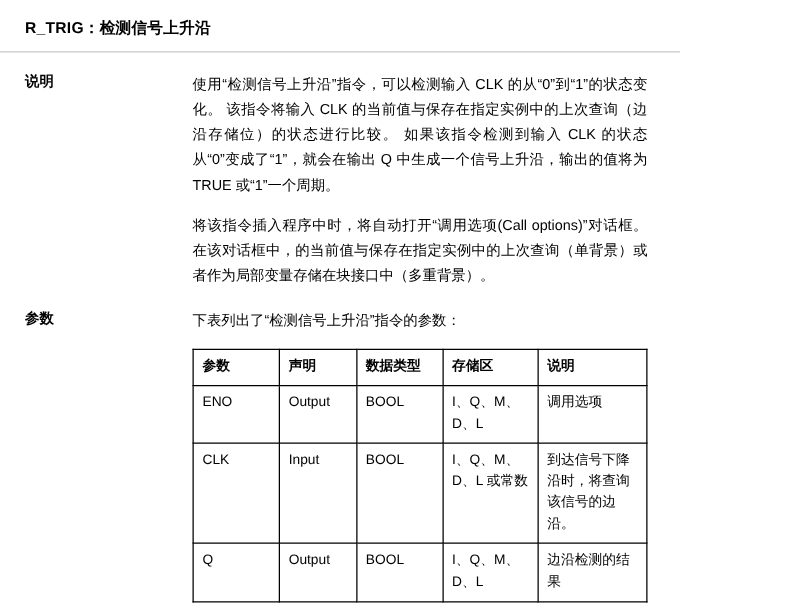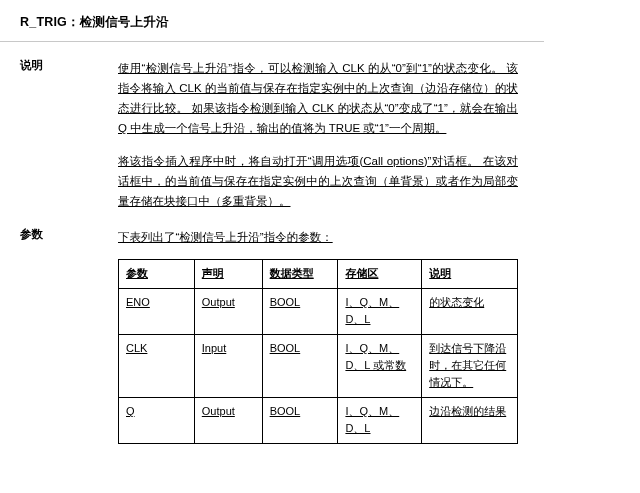--- a/index.html
+++ b/index.html
@@ -28,35 +28,35 @@
   }
   .rule {
     margin: 10px 0 0 0;
     border: none;
     border-top: 1px solid #c8c8c8;
     height: 0;
   }
   .section {
     position: relative;
     margin-top: 16px;
+    padding-left: 36px;
   }
   .section-head {
     position: absolute;
     left: 20px;
     top: 0;
     font-size: 11.5px;
     font-weight: bold;
   }
   .section-body {
     margin-left: 118px;
     margin-right: 26px;
     font-size: 11.5px;
     line-height: 1.75;
     text-align: justify;
-    text-decoration: underline;
   }
   .section-body p {
     margin: 0 0 12px 0;
   }
   .section-body p:last-child {
     margin-bottom: 0;
   }
   .params-intro {
     margin: 0 0 14px 0;
   }
@@ -121,28 +121,28 @@
             <th>存储区</th>
             <th>说明</th>
           </tr>
         </thead>
         <tbody>
           <tr>
             <td>ENO</td>
             <td>Output</td>
             <td>BOOL</td>
             <td>I、Q、M、D、L</td>
-            <td>的状态变化</td>
+            <td>调用选项</td>
           </tr>
           <tr>
             <td>CLK</td>
             <td>Input</td>
             <td>BOOL</td>
             <td>I、Q、M、D、L 或常数</td>
-            <td>到达信号下降沿时，在其它任何情况下。</td>
+            <td>到达信号下降沿时，将查询该信号的边沿。</td>
           </tr>
           <tr>
             <td>Q</td>
             <td>Output</td>
             <td>BOOL</td>
             <td>I、Q、M、D、L</td>
             <td>边沿检测的结果</td>
           </tr>
         </tbody>
       </table>

